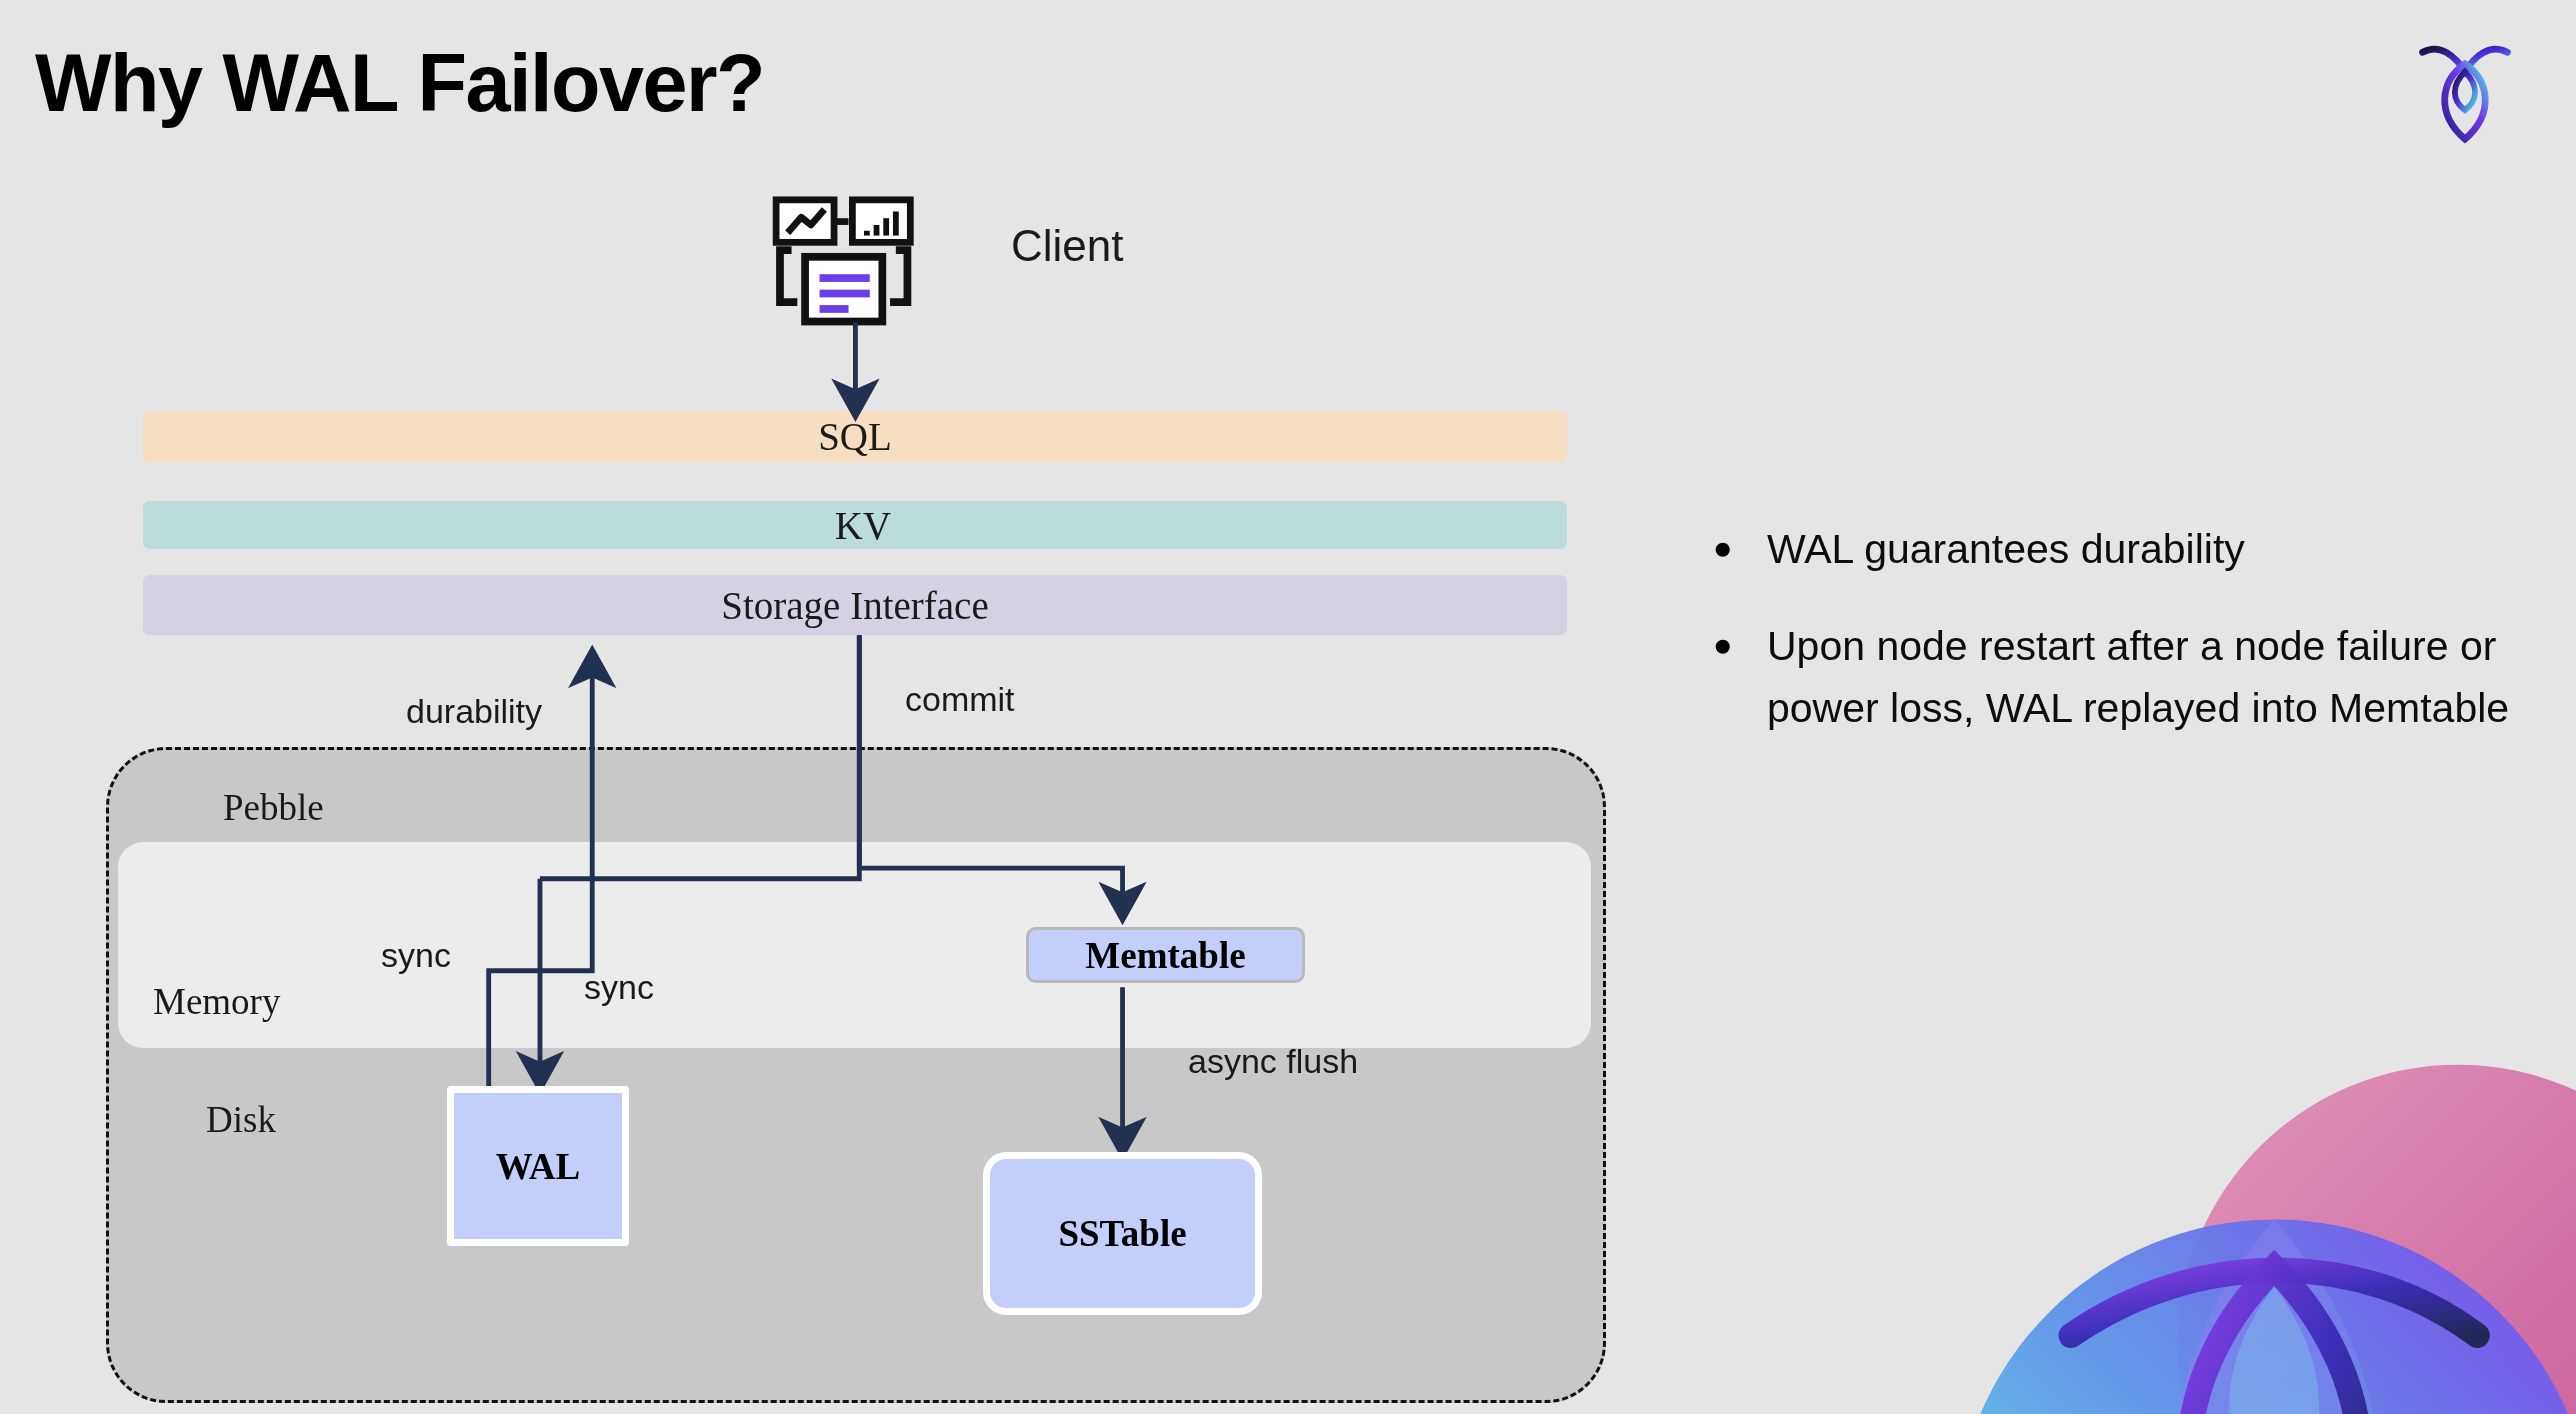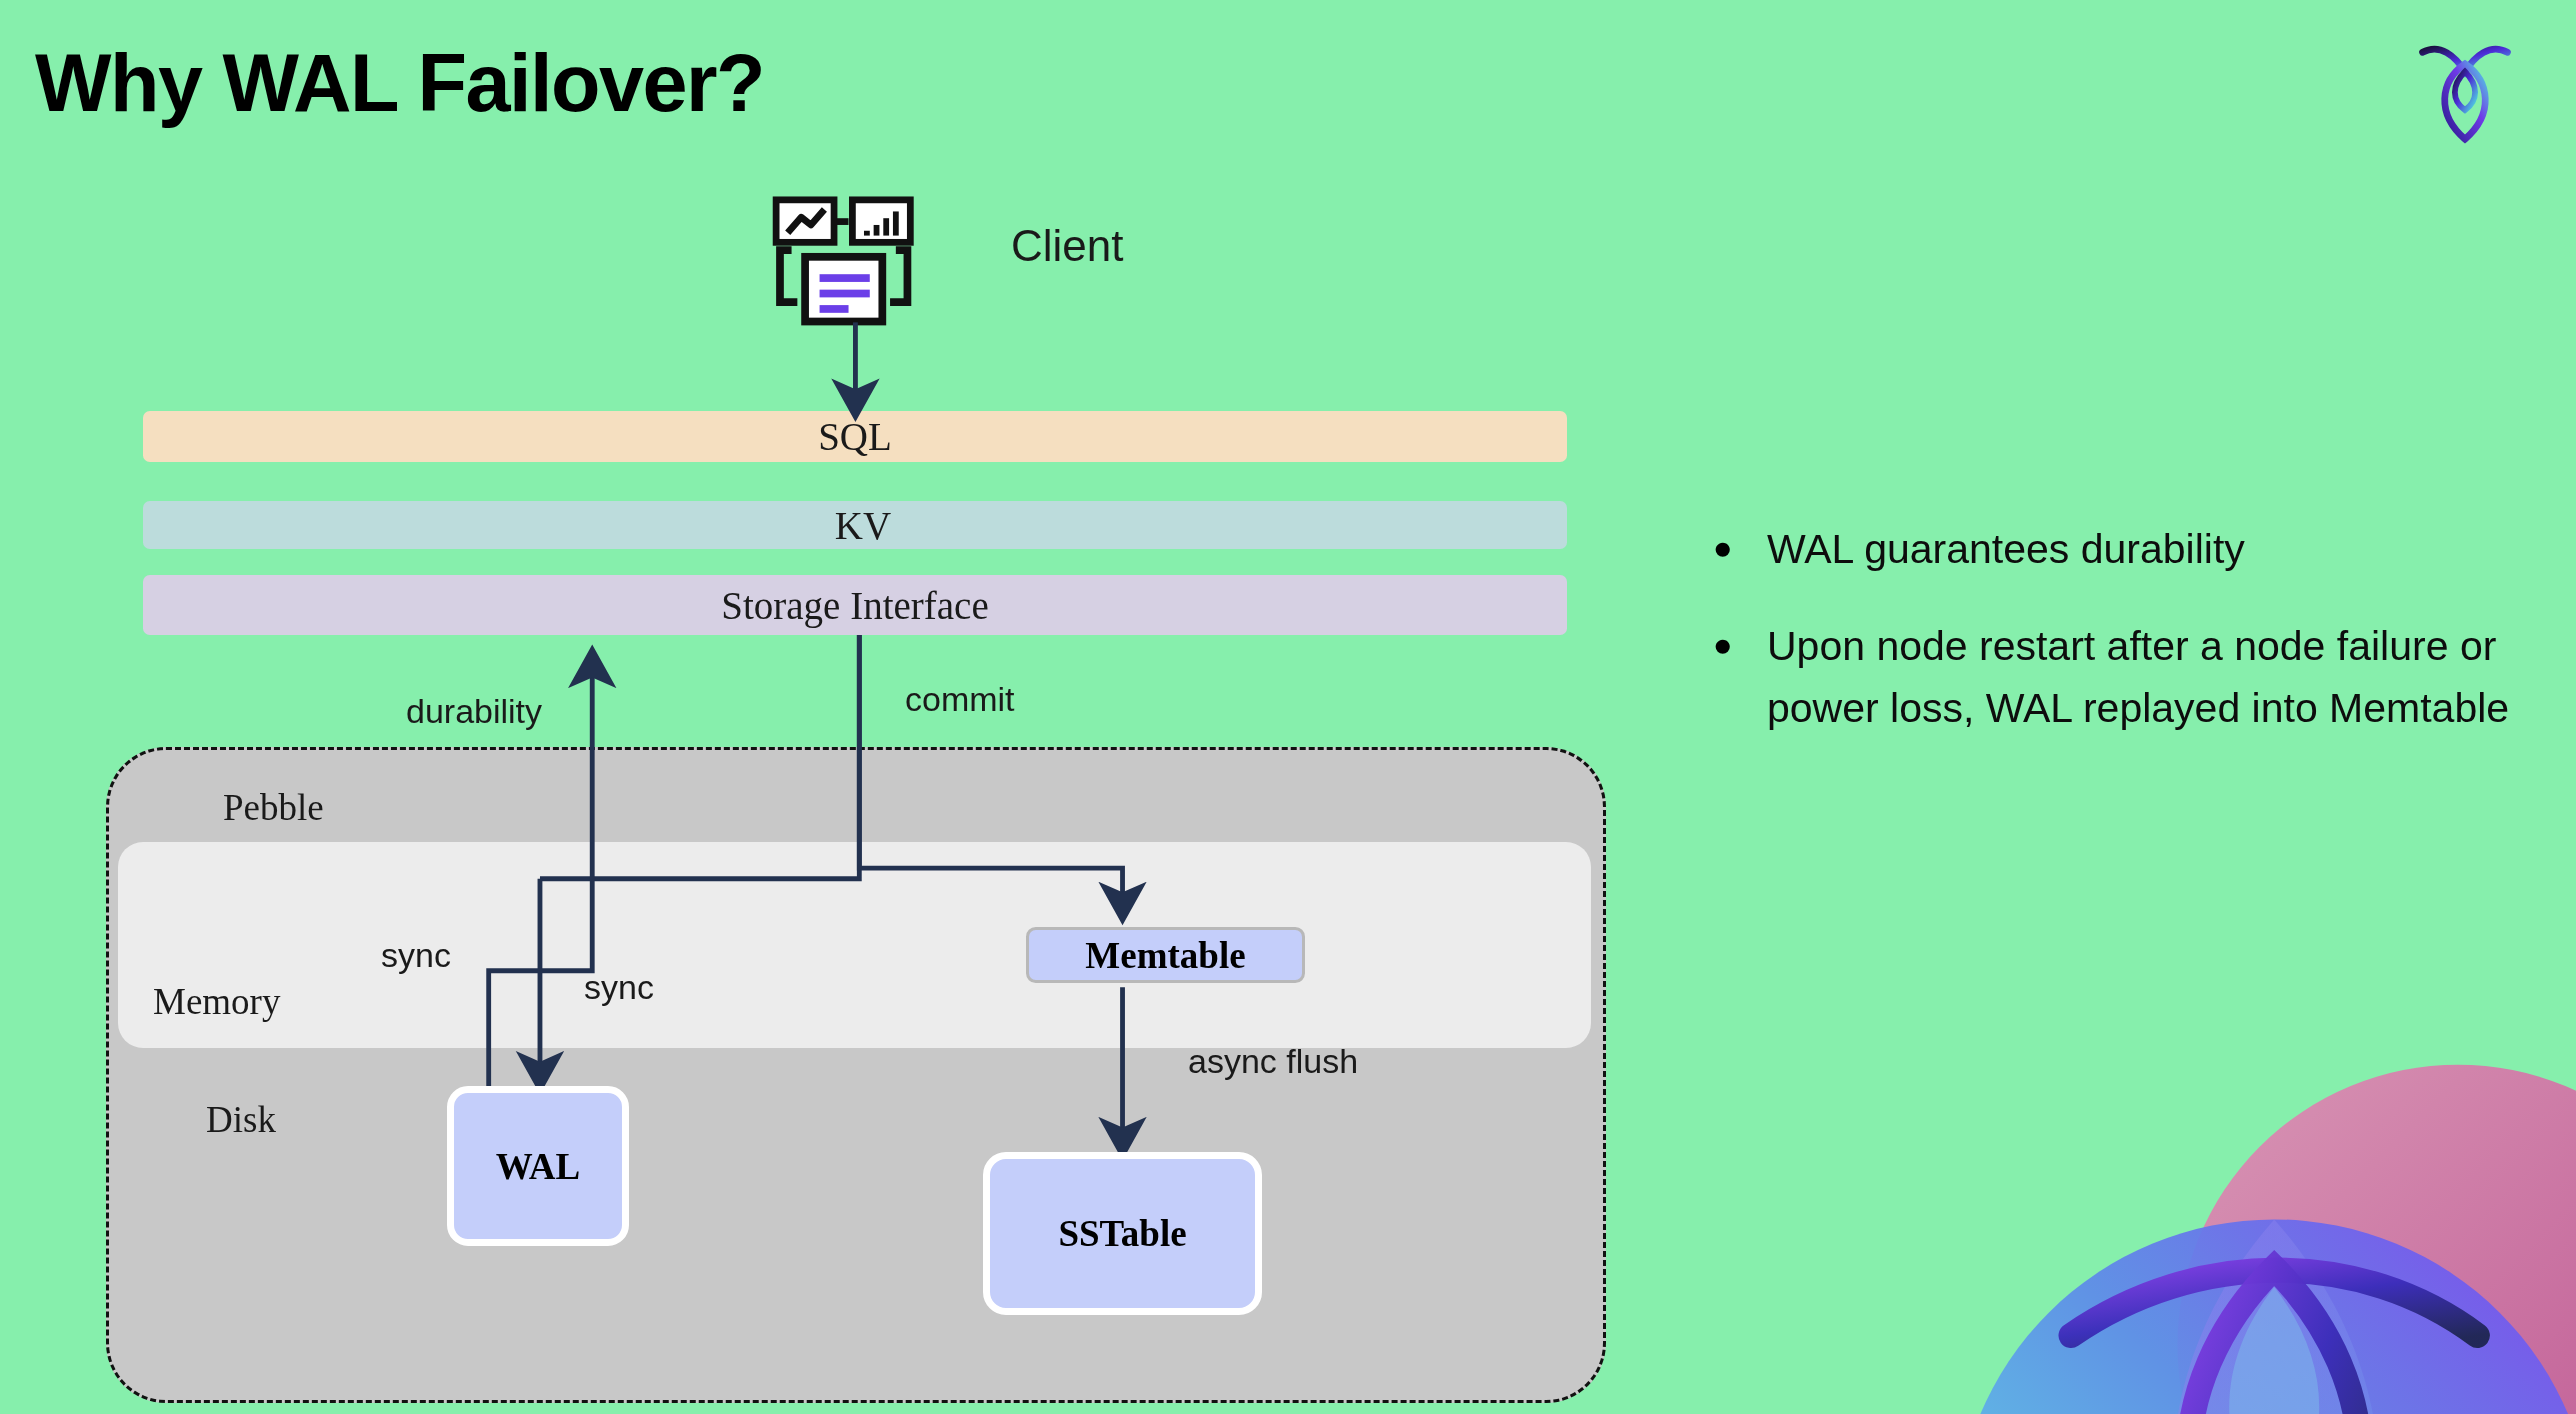--- a/index.html
+++ b/index.html
@@ -8,21 +8,21 @@
     background: #ffffff;
     font-family: "Liberation Sans", sans-serif;
     overflow: hidden;
     position: relative;
   }
   #slide {
     position: absolute;
     left: 0; top: 0;
     width: 2576px; height: 1415px;
     overflow: hidden;
-    background: #86efac;
+    background: #e5e5e5;
   }
 
   
   #title {
     position: absolute;
     left: 35px; top: 37px;
     font-size: 81px;
     font-weight: bold;
     letter-spacing: -1.5px;
     color: #000000;
@@ -123,21 +123,21 @@
     align-items: center;
     justify-content: center;
     font-family: "Liberation Serif", serif;
     font-weight: bold;
     color: #000000;
     background: #C4CEFA;
   }
   #node-wal {
     left: 447px; top: 1086px;
     width: 182px; height: 160px;
-    border-radius: 21px;
+    border-radius: 4px;
     border: 7.7px solid #ffffff;
     font-size: 37px;
   }
   #node-memtable {
     left: 983px; top: 927px;
     width: 279px; height: 56px;
     border-radius: 9.7px;
     border: 3.9px solid #B8B8B8;
     font-size: 37px;
     margin-left: 43px;

